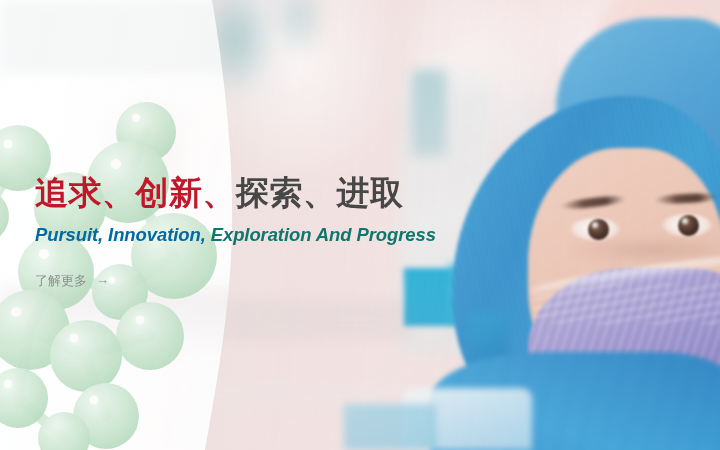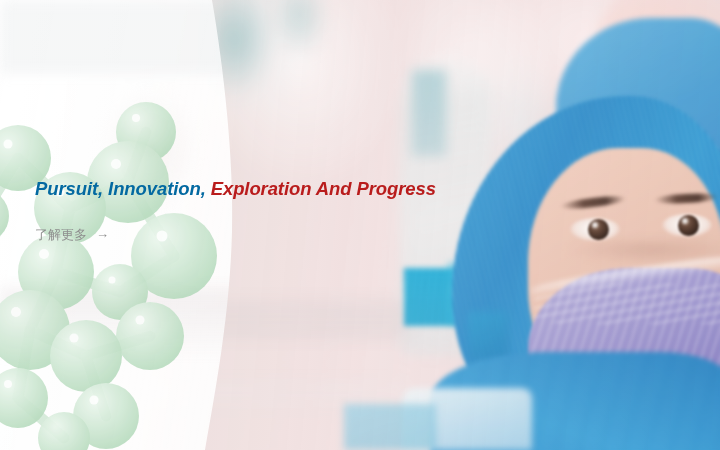--- a/index.html
+++ b/index.html
@@ -377,21 +377,21 @@
   .subhead {
     margin: 6px 0 0 0;
     font-size: 18.5px;
     line-height: 26px;
     font-weight: bold;
     font-style: italic;
     letter-spacing: -0.1px;
     white-space: nowrap;
   }
   .subhead .seg-a { color: #0369a1; }
-  .subhead .seg-b { color: #b91c1c; font-style: italic; }
+  .subhead .seg-b { color: #0f766e; font-style: italic; }
 
   .more-link {
     display: inline-flex;
     align-items: center;
     gap: 9px;
     margin-top: 24px;
     color: #8e8e8e;
     font-size: 13px;
     line-height: 18px;
     text-decoration: none;
@@ -508,20 +508,21 @@
         <circle cx="180" cy="234" r="4.5"></circle>
         <circle cx="114" cy="252" r="4.5"></circle>
         <circle cx="48" cy="298" r="4"></circle>
         <circle cx="134" cy="314" r="4.5"></circle>
       </g>
     </svg>
   </div>
 
   <div class="content">
 
+    <h1 class="headline"><span class="seg-a">追求、创新、</span><span class="seg-b">探索、进取</span></h1>
 
     <p class="subhead"><span class="seg-a">Pursuit, Innovation,</span><span class="seg-b"> Exploration And Progress</span></p>
 
     <a class="more-link" href="#">
         <span>了解更多</span>
         <span class="arrow">→</span>
       </a>
 
   </div>
 </div>

